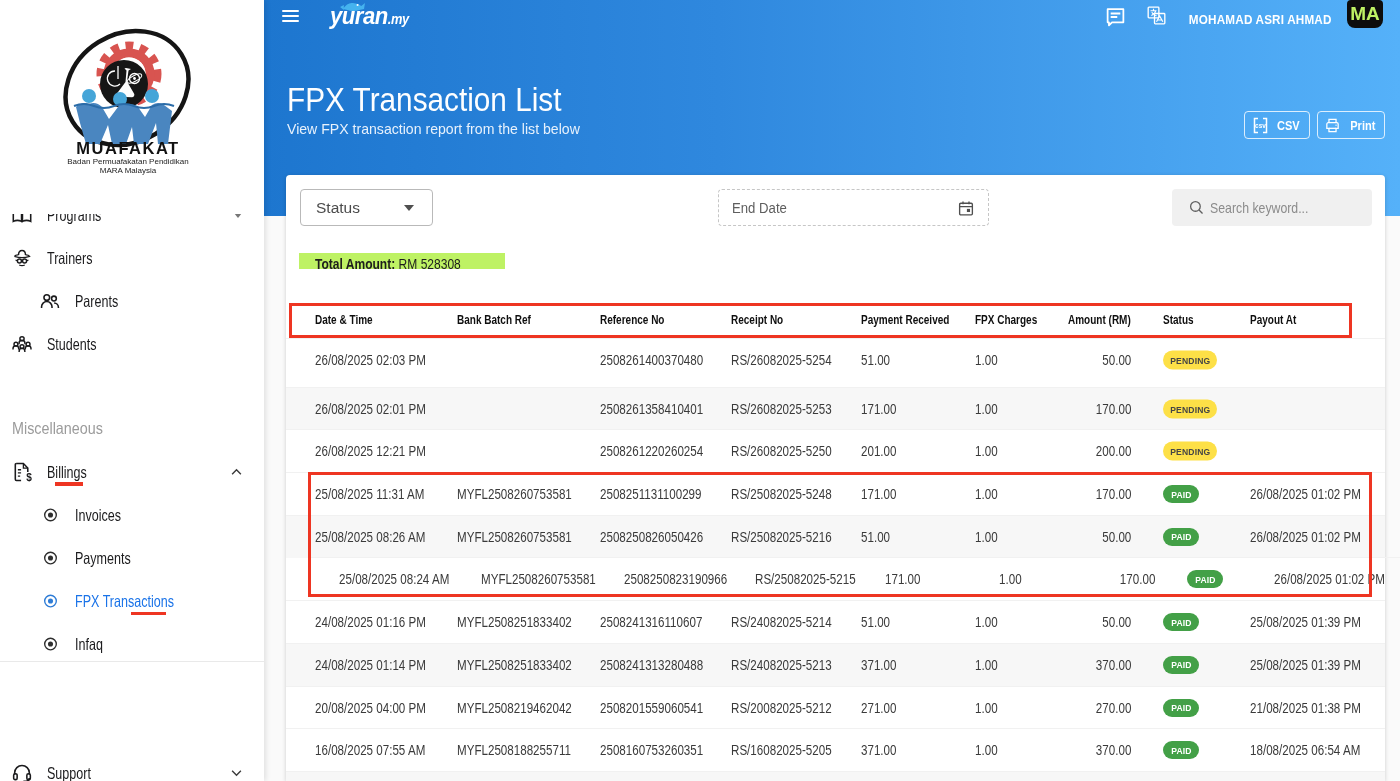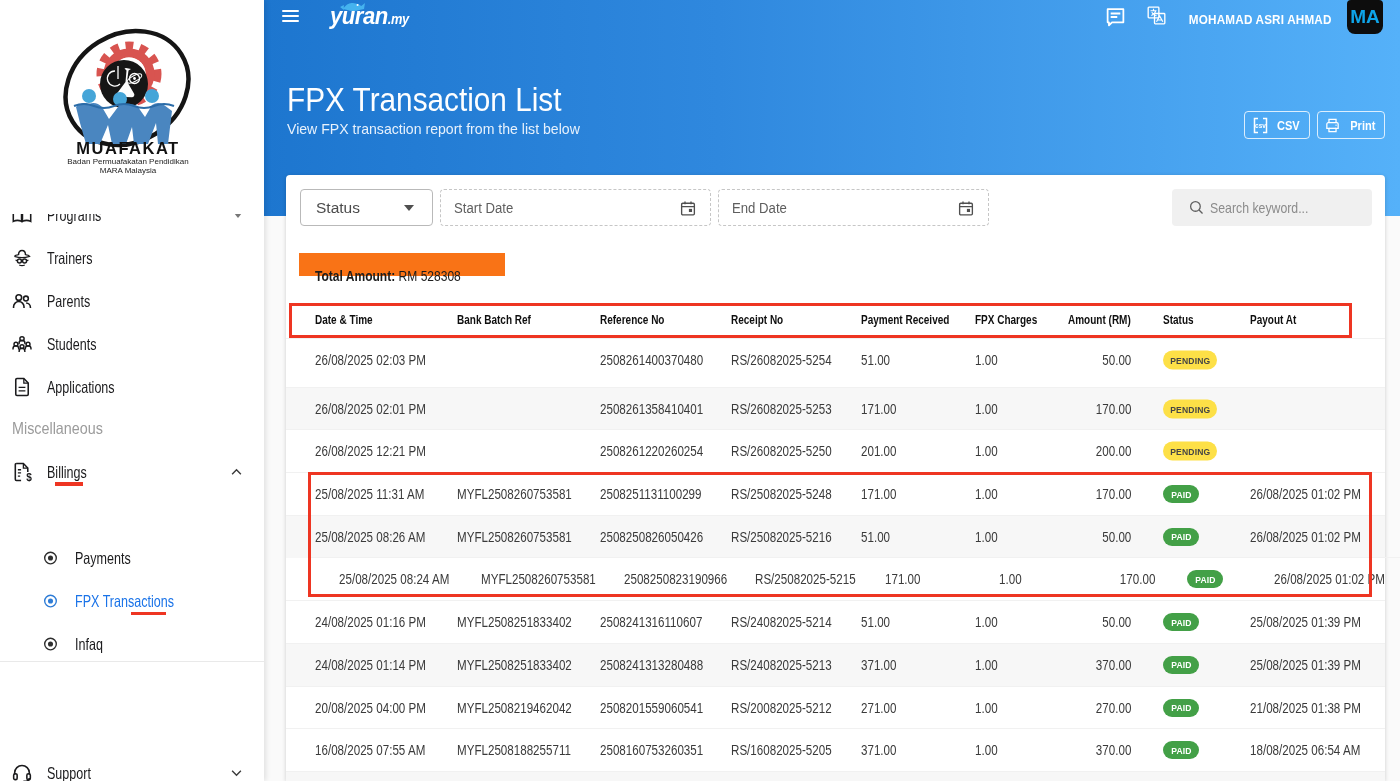--- a/index.html
+++ b/index.html
@@ -11,22 +11,22 @@
   background:linear-gradient(to right,#1d76cf 0%, #2f88de 40%, #55b1f9 100%); }
 #hamb span { display:block; width:17px; height:2.4px; background:#fff; margin-bottom:2.6px; border-radius:1px;}
 #brand { position:absolute; left:330px; top:2px; color:#fff; font-style:italic; font-weight:bold; font-size:24px; letter-spacing:-0.5px; transform:scaleX(0.92); transform-origin:0 0;}
 #brand .my { font-size:14px; font-weight:bold; }
 #pgtitle { position:absolute; left:287px; top:80px; color:#fdfeff; font-size:34px; font-weight:400; transform:scaleX(0.875); transform-origin:0 0; white-space:nowrap;}
 #pgsub { position:absolute; left:287px; top:120px; color:#e7f1fc; font-size:15px; transform:scaleX(0.94); transform-origin:0 0; white-space:nowrap;}
 .hbtn { position:absolute; top:111px; height:28px; border:1px solid rgba(255,255,255,0.8); border-radius:4px;
   color:#fff; font-size:13px; font-weight:bold; display:flex; align-items:center; justify-content:center; gap:7px;}
 .hbtn .tx { transform:scaleX(0.85); }
 #uname { position:absolute; top:12px; right:68px; color:#fff; font-weight:bold; font-size:13px; letter-spacing:0.2px; transform:scaleX(0.9); transform-origin:100% 0;}
-#avatar { position:absolute; left:1347px; top:0; width:36px; height:34px; background:#0d0d0d; border-radius:4px 4px 8px 8px;
-  color:#0ea5e9; font-weight:bold; font-size:19px; display:flex; align-items:center; justify-content:center;}
+#avatar { position:absolute; left:1347px; top:0; width:36px; height:28px; background:#0d0d0d; border-radius:4px 4px 8px 8px;
+  color:#bef264; font-weight:bold; font-size:19px; display:flex; align-items:center; justify-content:center;}
 
 
 #sidebar { position:absolute; left:0; top:0; width:264px; height:781px; background:#fff; box-shadow:2px 0 5px rgba(0,0,0,0.10); z-index:5;}
 .mi { position:absolute; left:0; width:264px; height:43px; }
 .mi .ico { position:absolute; left:11px; top:50%; transform:translateY(-50%); width:22px; height:22px;}
 .mi .lbl { position:absolute; left:47px; top:50%; transform:translateY(-50%) scaleX(0.76); transform-origin:0 50%; font-size:16.5px; color:#1b1b1d; white-space:nowrap;}
 .mi .chev { position:absolute; left:229px; top:50%; transform:translateY(-50%); width:15px; height:15px;}
 .sub .ico { left:43px; width:15px; height:15px;}
 .sub .lbl { left:75px; }
 .seclbl { position:absolute; left:12px; font-size:16.5px; color:#9b9b9b; transform:scaleX(0.87); transform-origin:0 0; }
@@ -37,21 +37,21 @@
 #card { position:absolute; left:286px; top:175px; width:1099px; height:606px; background:#fff;
   border-radius:4px 4px 0 0; box-shadow:0 1px 4px rgba(0,0,0,0.18); }
 #selstatus { position:absolute; left:14px; top:14px; width:133px; height:37px; border:1px solid #b9b9b9; border-radius:4px; }
 #selstatus .t { position:absolute; left:15px; top:9px; font-size:15.5px; color:#4b4b4b; }
 #selstatus .ar { position:absolute; right:18px; top:15px; width:0; height:0; border-left:5.5px solid transparent; border-right:5.5px solid transparent; border-top:6.5px solid #4f4f4f; }
 .dateinp { position:absolute; top:14px; width:271px; height:37px; border:1px dashed #c6c6c6; border-radius:4px; }
 .dateinp .t { position:absolute; left:13px; top:9px; font-size:15.5px; color:#5e5e5e; transform:scaleX(0.85); transform-origin:0 0;}
 .dateinp .cal { position:absolute; right:13px; top:9px; }
 #search { position:absolute; left:886px; top:14px; width:200px; height:37px; background:#f0f0f0; border-radius:4px; }
 #search .t { position:absolute; left:38px; top:10px; font-size:15px; color:#8b8b8b; transform:scaleX(0.82); transform-origin:0 0; white-space:nowrap;}
-#totalbar { position:absolute; left:13px; top:78px; height:23px; background:#f97316; padding:15px 14px 0 16px; font-size:14.5px; color:#1d1d1d; white-space:nowrap;}
+#totalbar { position:absolute; left:13px; top:78px; height:16px; background:#bef264; padding:3px 14px 0 16px; font-size:14.5px; color:#1d1d1d; white-space:nowrap;}
 #totalbar .in { transform:scaleX(0.83); transform-origin:0 50%; display:inline-block;}
 
 
 #tbl { position:absolute; left:0; top:116px; width:1099px; }
 .trow { position:absolute; left:0; width:1099px; height:43px; font-size:14.5px; color:#3a3a3a; border-top:1px solid #f1f1f1;}
 .trow.g { background:#f7f7f7; }
 .trow > div { position:absolute; top:50%; transform:translateY(-50%) scaleX(0.8); transform-origin:0 50%; white-space:nowrap; }
 .hrow { position:absolute; left:0; top:8px; width:1099px; height:42px; font-size:12.5px; font-weight:bold; color:#0f0f0f;}
 .hrow > div { position:absolute; top:50%; transform:translateY(-50%) scaleX(0.8); transform-origin:0 50%; white-space:nowrap;}
 .c1 { left:29px;} .c2 { left:171px;} .c3 { left:314px;} .c4 { left:445px;}
@@ -152,21 +152,21 @@
     <svg class="ico" viewBox="0 0 24 24" fill="none" stroke="#1b1b1d" stroke-width="1.6">
         <path d="M8.2 8.6 Q8.2 3.8 12 3.8 T15.8 8.6"></path>
         <path d="M3.8 10.2 Q12 13 20.2 10.2 Q19 8.4 15.8 8.6 M3.8 10.2 Q5 8.4 8.2 8.6"></path>
         <circle cx="9.2" cy="15.2" r="2.2"></circle>
         <circle cx="14.8" cy="15.2" r="2.2"></circle>
         <path d="M11.4 14.8 Q12 14.4 12.6 14.8 M7 15 L5 14.4 M17 15 L19 14.4" stroke-width="1.4"></path>
         <path d="M9 19.6 Q12 21.2 15 19.6" stroke-width="1.4"></path>
       </svg>
     <span class="lbl">Trainers</span>
   </div>
-  <div class="mi" style="top:279px;">
+  <div class="mi" style="top:279px;margin-left:28px;">
     <svg class="ico" viewBox="0 0 24 24" fill="none" stroke="#1b1b1d" stroke-width="1.7">
         <circle cx="8.5" cy="8.2" r="3.1"></circle>
         <path d="M2.8 19.5 V18.3 A5.7 5.7 0 0 1 14.2 18.3 V19.5"></path>
         <circle cx="16.3" cy="9.3" r="2.6"></circle>
         <path d="M16.5 14.2 A4.8 4.8 0 0 1 21.2 19 V19.5"></path>
       </svg>
     <span class="lbl">Parents</span>
   </div>
   <div class="mi" style="top:322px;">
     <svg class="ico" viewBox="0 0 24 24" fill="none" stroke="#1b1b1d" stroke-width="1.6">
@@ -174,41 +174,40 @@
         <path d="M8.8 12.3 V11 A3.2 3.2 0 0 1 15.2 11 V12.3"></path>
         <circle cx="5.4" cy="12.2" r="2.1"></circle>
         <path d="M2.2 18 V17 A3.1 3.1 0 0 1 8.4 17 V18"></path>
         <circle cx="18.6" cy="12.2" r="2.1"></circle>
         <path d="M15.6 18 V17 A3.1 3.1 0 0 1 21.8 17 V18"></path>
         <circle cx="12" cy="14.8" r="2.1"></circle>
         <path d="M8.9 20.8 V19.8 A3.1 3.1 0 0 1 15.1 19.8 V20.8"></path>
       </svg>
     <span class="lbl">Students</span>
   </div>
-  <div class="mi" style="top:365px;">
-    <svg class="ico" viewBox="0 0 24 24" fill="none" stroke="#1b1b1d" stroke-width="1.7">
-        <path d="M6.5 2.8 H14 L18.8 7.6 V20 A1.3 1.3 0 0 1 17.5 21.3 H6.5 A1.3 1.3 0 0 1 5.2 20 V4.1 A1.3 1.3 0 0 1 6.5 2.8 Z"></path>
-        <path d="M14 3 V7.8 H18.6" stroke-width="1.4"></path>
-        <path d="M8.3 12.4 H15.7 M8.3 16.2 H15.7" stroke-width="1.5"></path>
-      </svg>
-    <span class="lbl">Applications</span>
-  </div>
   <div class="seclbl" style="top:419px;">Miscellaneous</div>
   <div class="mi" style="top:450px;">
     <svg class="ico" viewBox="0 0 24 24" fill="none" stroke="#1b1b1d" stroke-width="1.7">
         <path d="M6 2.8 H13.5 L18.3 7.6 V12 M5.9 2.8 A1.2 1.2 0 0 0 4.7 4 V20 A1.2 1.2 0 0 0 5.9 21.2 H11"></path>
         <path d="M13.5 3 V7.8 H18.1" stroke-width="1.4"></path>
         <path d="M7.5 9.5 H11 M7.5 13 H11 M7.5 16.5 H10" stroke-width="1.5"></path>
         <text x="16.5" y="21.5" font-size="11" font-weight="bold" fill="#1b1b1d" stroke="none" font-family="Liberation Sans">$</text>
       </svg>
     <span class="lbl">Billings</span>
     <svg class="chev" viewBox="0 0 24 24" fill="none" stroke="#3a3a3a" stroke-width="2.2">
         <path d="M5 15.5 L12 8.5 L19 15.5"></path>
       </svg>
   </div>
+  <div class="mi sub" style="top:493px;">
+    <svg class="ico" viewBox="0 0 24 24" fill="none" stroke="#2e2e2e" stroke-width="2.2">
+        <circle cx="12" cy="12" r="9.3"></circle>
+        <circle cx="12" cy="12" r="4.1" fill="#2e2e2e" stroke="none"></circle>
+      </svg>
+    <span class="lbl">Invoices</span>
+  </div>
   <div class="mi sub" style="top:536px;">
     <svg class="ico" viewBox="0 0 24 24" fill="none" stroke="#2e2e2e" stroke-width="2.2">
         <circle cx="12" cy="12" r="9.3"></circle>
         <circle cx="12" cy="12" r="4.1" fill="#2e2e2e" stroke="none"></circle>
       </svg>
     <span class="lbl">Payments</span>
   </div>
   <div class="mi sub" style="top:579px;padding-left:40px;">
     <svg class="ico" viewBox="0 0 24 24" fill="none" stroke="#2e7cd6" stroke-width="2.2">
         <circle cx="12" cy="12" r="9.3"></circle>
@@ -237,28 +236,20 @@
       </svg>
   </div>
   <div id="progcover"></div>
 </div>
 
 <div id="card">
   <div id="selstatus">
       <span class="t">Status</span>
       <span class="ar"></span>
     </div>
-  <div class="dateinp" style="left:154px;">
-      <span class="t">Start Date</span>
-    <svg class="cal" width="18" height="19" viewBox="0 0 24 24" fill="none" stroke="#4f4f4f" stroke-width="1.8">
-        <rect x="3.5" y="5" width="17" height="15.5" rx="1.5"></rect>
-        <path d="M3.5 9.5 H20.5 M8 2.8 V6.2 M16 2.8 V6.2"></path>
-        <rect x="13.2" y="12.5" width="4.2" height="4.2" fill="#4f4f4f" stroke="none"></rect>
-      </svg>
-  </div>
   <div class="dateinp" style="left:432px;">
       <span class="t">End Date</span>
     <svg class="cal" width="18" height="19" viewBox="0 0 24 24" fill="none" stroke="#4f4f4f" stroke-width="1.8">
         <rect x="3.5" y="5" width="17" height="15.5" rx="1.5"></rect>
         <path d="M3.5 9.5 H20.5 M8 2.8 V6.2 M16 2.8 V6.2"></path>
         <rect x="13.2" y="12.5" width="4.2" height="4.2" fill="#4f4f4f" stroke="none"></rect>
       </svg>
   </div>
   <div id="search">
     <svg class="abs" style="left:16px; top:10px;" width="17" height="17" viewBox="0 0 24 24" fill="none" stroke="#5f5f5f" stroke-width="1.8">

